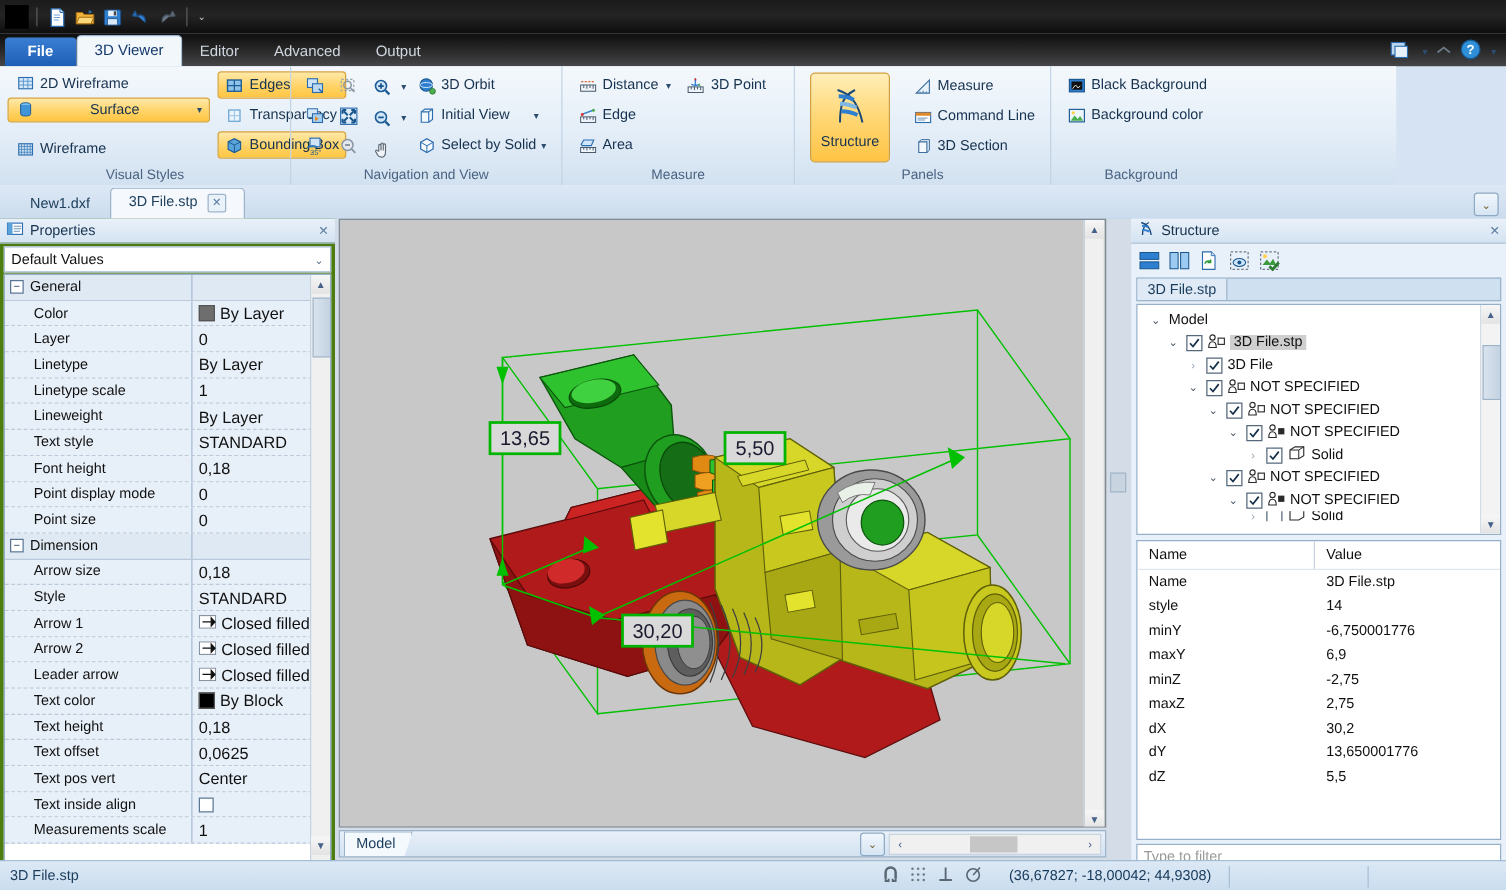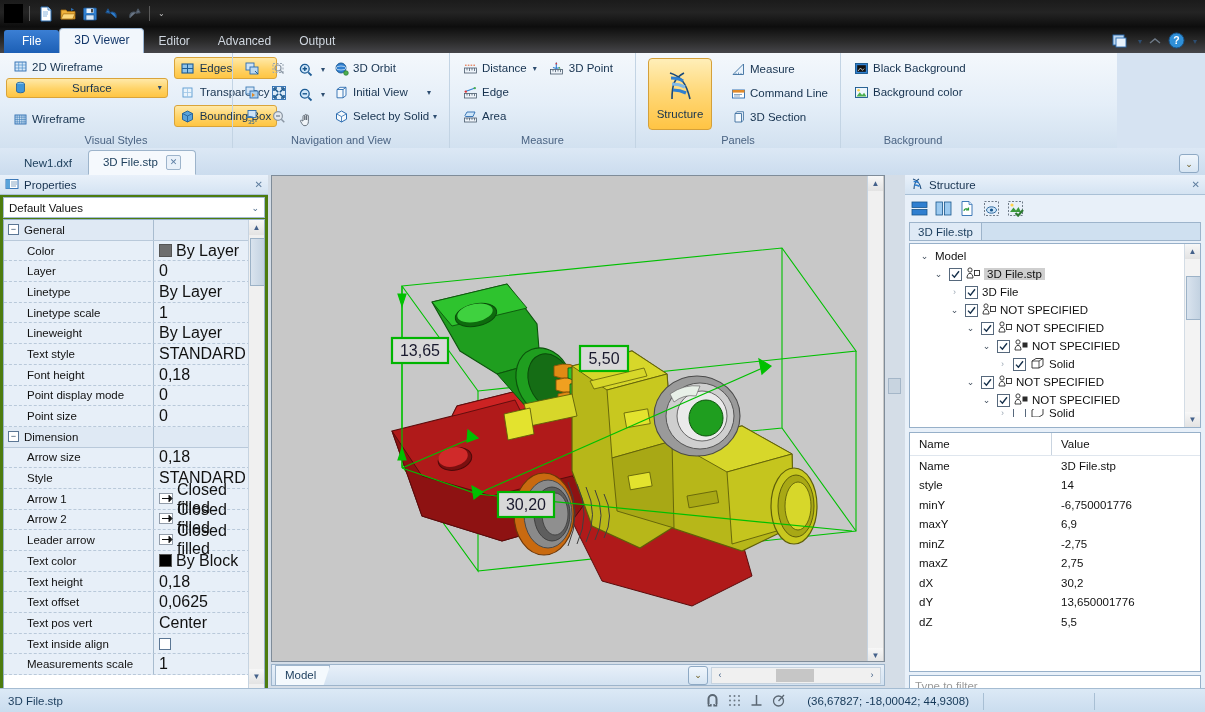--- a/index.html
+++ b/index.html
@@ -35,21 +35,21 @@
     background:linear-gradient(180deg,#0e0e0e 0%,#2b2b2b 55%,#46464a 100%);
     display:flex;align-items:flex-end;
   }
   .tab{
     height:23px;line-height:23px;padding:0 14px;font-size:12px;color:#cfd6df;
     cursor:default;position:relative;
   }
   .tab.file{
     background:linear-gradient(180deg,#3b7fd4 0%,#1c5fb5 100%);
     color:#fff;border-top-left-radius:3px;border-top-right-radius:3px;
-    margin-left:4px;padding:0 18px;
+    margin-left:4px;padding:0 18px;font-weight:bold;
   }
   .tab.active{
     background:#f2f7fc;color:#15396b;
     border-top-left-radius:4px;border-top-right-radius:4px;
     border:1px solid #9bb6d4;border-bottom:none;height:24px;line-height:23px;
   }
   .tab-right{margin-left:auto;display:flex;align-items:center;gap:6px;padding-right:8px;padding-bottom:2px;}
 
   
   .ribbon{
@@ -143,21 +143,21 @@
     height:20.7px;display:flex;align-items:center;
     border-bottom:1px dashed #b9c9da;background:#e7eff8;box-sizing:border-box;
   }
   .prow.cat{background:#dfe9f4;border-bottom:1px solid #b9c9da;}
   .pname{
     width:150px;padding-left:23px;font-size:11.5px;color:#111;box-sizing:border-box;
     border-right:1px solid #a8bccf;height:100%;display:flex;align-items:center;
   }
   .prow.cat .pname{padding-left:4px;display:flex;align-items:center;gap:5px;border-right:1px solid #a8bccf;}
   .pval{
-    flex:1;padding-left:5px;font-size:16px;color:#111;display:flex;align-items:center;gap:4px;
+    flex:1;padding-left:5px;font-size:13px;color:#111;display:flex;align-items:center;gap:4px;
   }
   .expander{
     width:9px;height:9px;border:1px solid #5b7694;background:#fff;
     display:flex;align-items:center;justify-content:center;
     font-size:9px;line-height:7px;color:#22405e;
   }
   .swatch{width:11px;height:11px;border:1px solid #555;}
   .chkbox-sm{width:10px;height:10px;border:1px solid #5b7694;background:#fff;}
   .pt-scroll{
     position:absolute;right:0;top:0;width:15px;height:100%;

